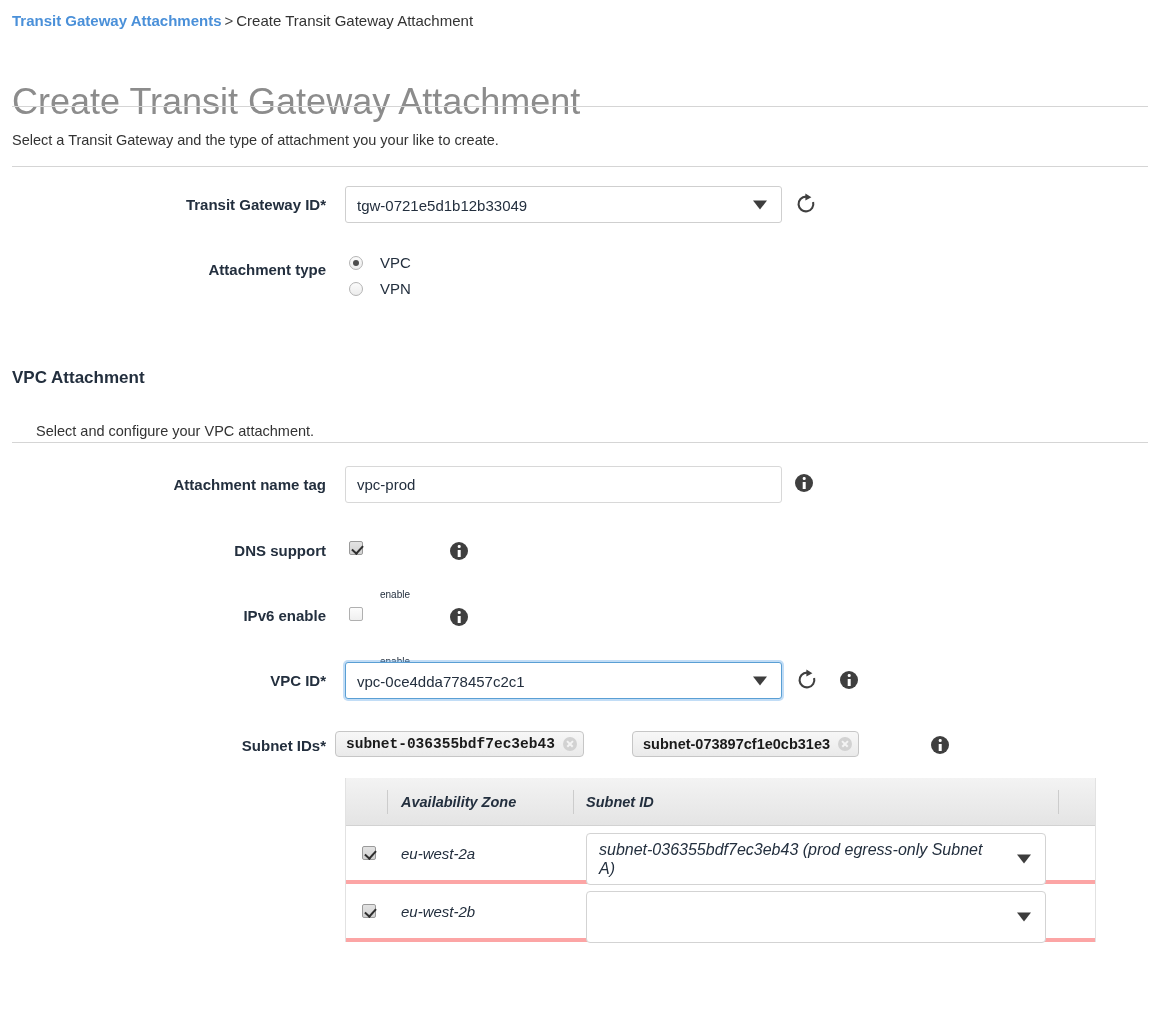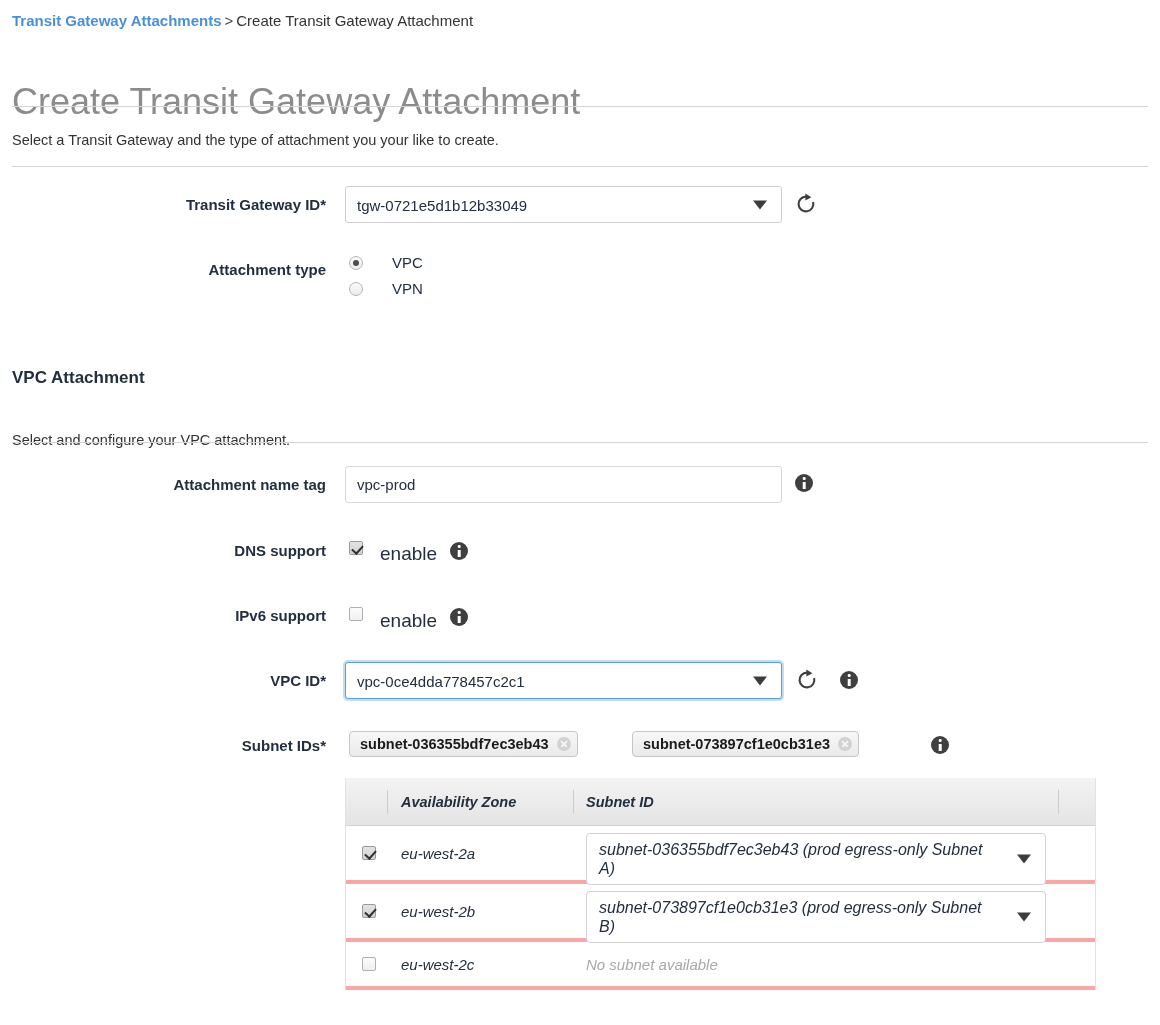--- a/index.html
+++ b/index.html
@@ -39,21 +39,21 @@
   .rule.r1 { top: 106px; }
   .rule.r2 { top: 166px; }
   .rule.r3 { top: 442px; }
 
   .section-desc {
     position: absolute; left: 12px;
     font-size: 14.5px; line-height: 20px; color: #333;
     white-space: nowrap;
   }
   .section-desc.d1 { top: 130px; }
-  .section-desc.d2 { top: 430px; }
+  .section-desc.d2 { top: 421px; margin-left: 24px; }
 
   .section-head {
     position: absolute; left: 12px; top: 368px;
     font-size: 17px; font-weight: bold; color: #232f3e;
     white-space: nowrap;
   }
 
   
   .flabel {
     position: absolute; text-align: right;
@@ -126,21 +126,20 @@
     cursor: pointer;
   }
   .radio.on::after {
     content: ""; position: absolute;
     left: 3px; top: 3px; width: 6px; height: 6px;
     border-radius: 50%; background: #4c4c4c;
   }
   .radio-label {
     position: absolute; font-size: 15px; color: #232f3e;
     white-space: nowrap;
-    margin-left: 12px;
   }
 
   
   .cbox {
     position: absolute; width: 14px; height: 14px;
     border-radius: 2px;
     border: 1px solid #b0b0b0;
     background: linear-gradient(#fcfcfc,#efefef);
     cursor: pointer;
   }
@@ -150,22 +149,23 @@
   }
   .cbox.on::after {
     content: "";
     position: absolute; left: 3.5px; top: 1px;
     width: 5px; height: 9px;
     border: solid #2f2f2f;
     border-width: 0 2.4px 2.4px 0;
     transform: rotate(42deg);
   }
   .cb-text {
-    position: absolute; font-size: 19px; color: #232f3e;
-    white-space: nowrap;
+    position: absolute; font-size: 10px; color: #232f3e;
+    white-space: nowrap;
+    margin-top: 46px;
   }
 
   
   .token {
     position: absolute; height: 26px;
     border: 1px solid #c6c6c6; border-radius: 4px;
     background: linear-gradient(#f7f7f7,#eaeaea);
     display: flex; align-items: center;
     padding: 0 6px 0 10px; cursor: default;
   }
@@ -278,40 +278,40 @@
 
   <div class="flabel" style="left:60px; top:476px; width:266px;text-align:right;">Attachment name tag</div>
   <input class="text-input" style="left: 345px; top: 466px; width: 437px; height: 37px;" value="vpc-prod">
   <span class="info-icon" style="left:795px; top:474px;"></span>
 
   <div class="flabel" style="left:60px; top:542px; width:266px;">DNS support</div>
   <span class="cbox on" style="left:349px; top:541px;"></span>
   <span class="cb-text" style="left:380px; top:543px;">enable</span>
   <span class="info-icon" style="left:450px; top:542px;"></span>
 
-  <div class="flabel" style="left:60px; top:607px; width:266px;">IPv6 support</div>
+  <div class="flabel" style="left:60px; top:607px; width:266px;">IPv6 enable</div>
   <span class="cbox" style="left:349px; top:607px;"></span>
   <span class="cb-text" style="left:380px; top:610px;">enable</span>
   <span class="info-icon" style="left:450px; top:608px;"></span>
 
   <div class="flabel" style="left:60px; top:672px; width:266px;">VPC ID*</div>
   <div class="select-box focused" style="left:345px; top:662px; width:437px; height:37px;">
     <span class="sv">vpc-0ce4dda778457c2c1</span>
     <span class="caret"></span>
   </div>
   <span class="refresh-icon" style="left:796px; top:669px;">
     <svg viewBox="0 0 22 22" width="22" height="22" aria-hidden="true">
       <path d="M11 3.6 A7.4 7.4 0 1 0 18.1 9.1" fill="none" stroke="#3f3f3f" stroke-width="2.1" stroke-linecap="butt"></path>
       <polygon points="10.4,0.6 16.4,4.2 10.4,7.6" fill="#3f3f3f"></polygon>
     </svg>
   </span>
   <span class="info-icon" style="left:840px; top:671px;"></span>
 
   <div class="flabel" style="left:60px; top:737px; width:266px;">Subnet IDs*</div>
-  <div class="token" style="left:349px; top:731px;">
+  <div class="token" style="left:335px; top:731px;font-family:Liberation Mono, monospace;">
     <span class="tk-text">subnet-036355bdf7ec3eb43</span>
     <span class="tk-x"></span>
   </div>
   <div class="token" style="left:632px; top:731px;">
     <span class="tk-text">subnet-073897cf1e0cb31e3</span>
     <span class="tk-x"></span>
   </div>
   <span class="info-icon" style="left:931px; top:736px;"></span>
 
   <div class="tbl">
@@ -329,25 +329,19 @@
       <div class="row-select">
         <span class="rs-text">subnet-036355bdf7ec3eb43 (prod egress-only Subnet A)</span>
         <span class="caret"></span>
       </div>
     </div>
 
     <div class="trow r2">
       <span class="cbox on row-cb"></span>
       <span class="az-text">eu-west-2b</span>
       <div class="row-select">
-        <span class="rs-text">subnet-073897cf1e0cb31e3 (prod egress-only Subnet B)</span>
         <span class="caret"></span>
       </div>
     </div>
 
-    <div class="trow r3">
-      <span class="cbox row-cb"></span>
-      <span class="az-text">eu-west-2c</span>
-      <span class="no-subnet">No subnet available</span>
-    </div>
   </div>
 
 </div>
 
 </body></html>

